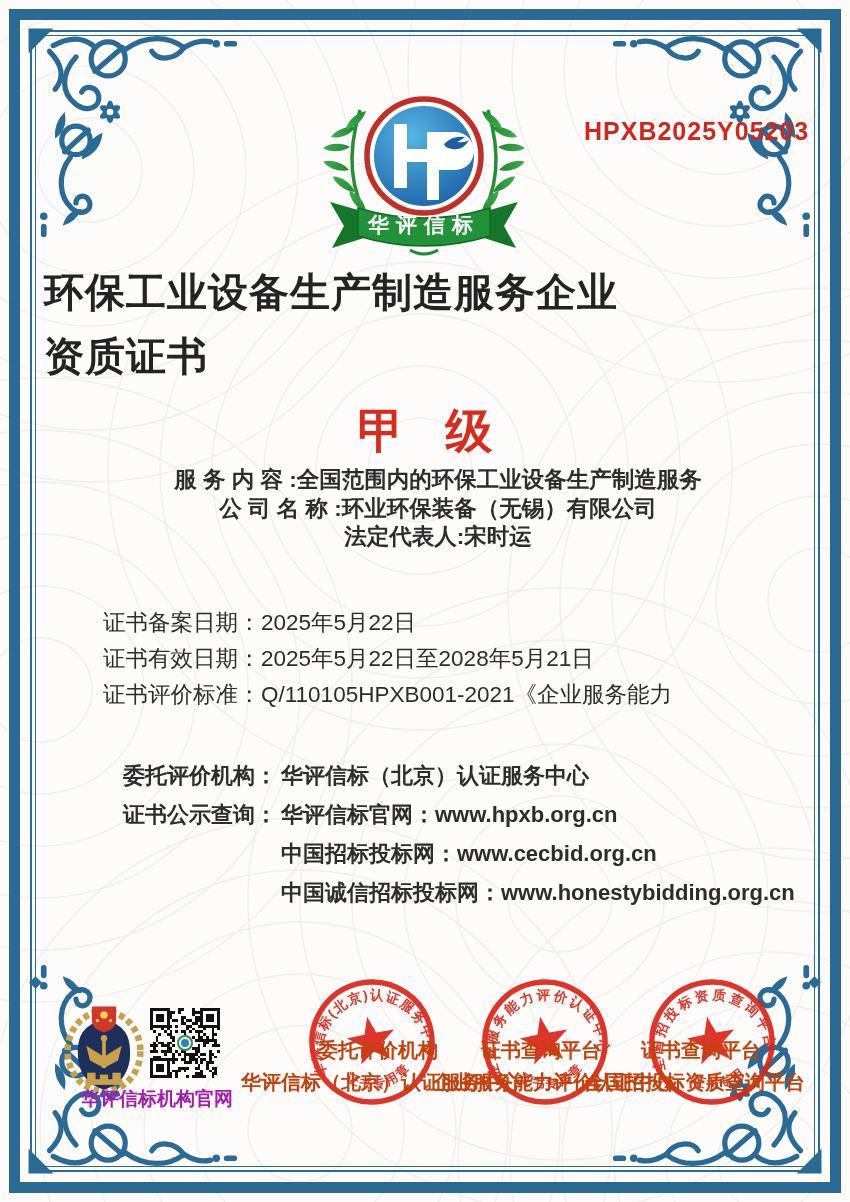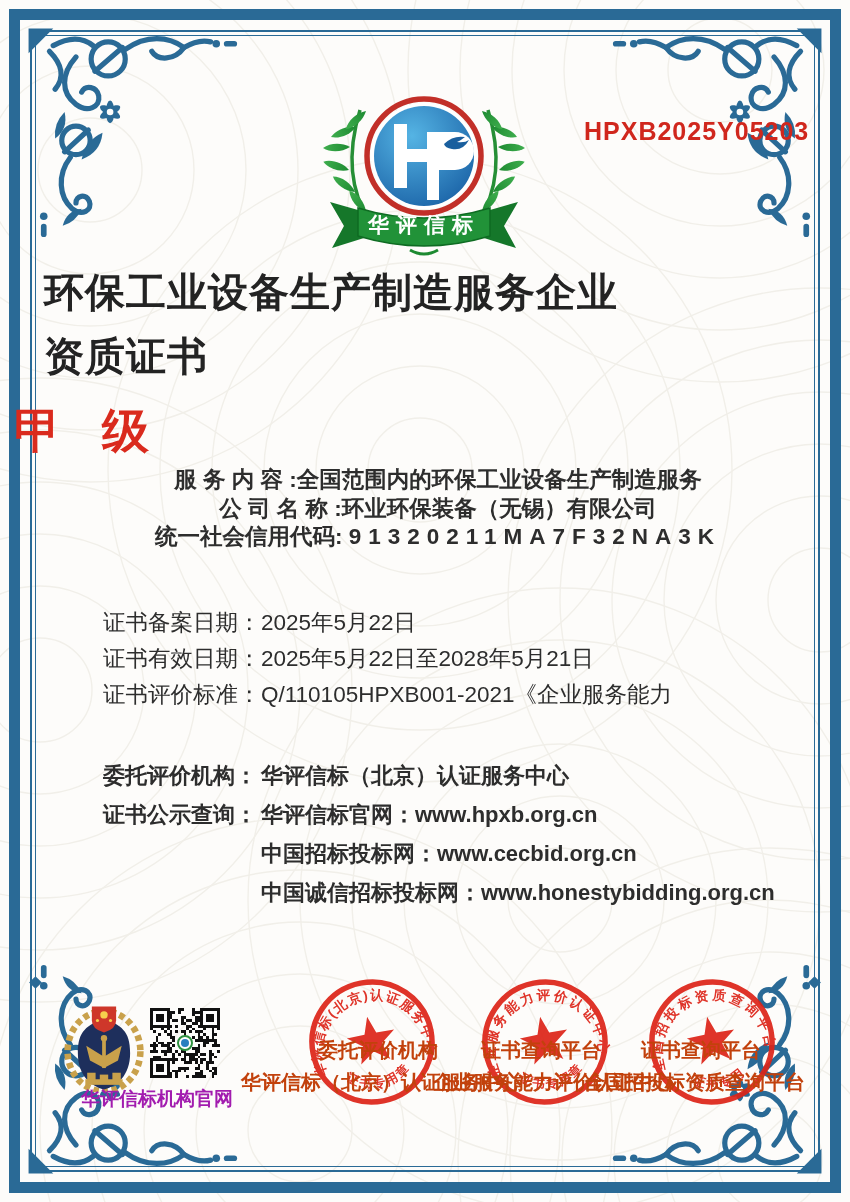--- a/index.html
+++ b/index.html
@@ -34,38 +34,38 @@
   
   .logo{position:absolute;left:314px;top:80px;width:220px;height:178px;z-index:3;}
   .copy-block{position:absolute;left:584px;top:110px;z-index:3;}
   .copy-label{font-size:40px;font-weight:500;color:#1c1c1c;letter-spacing:2px;}
   .certno-label{margin-top:26px;font-size:23px;font-weight:800;color:#151515;}
   .certno-value{margin-top:7px;font-size:25px;font-weight:800;color:var(--red);letter-spacing:1px;}
 
   
   .title{position:absolute;left:0;right:0;top:260px;text-align:left;z-index:3;
          font-size:40px;line-height:64px;font-weight:800;color:#232323;letter-spacing:1px;margin-left:44px;}
-  .grade{position:absolute;left:14px;right:0;top:400px;text-align:left;z-index:3;
+  .grade{position:absolute;left:14px;right:0;top:400px;text-align:center;z-index:3;
          font-size:47px;font-weight:800;color:#da2a1d;letter-spacing:14px;}
 
   
   .info{position:absolute;left:103px;top:466px;width:670px;z-index:3;
         font-size:22.5px;line-height:28.5px;font-weight:700;color:var(--ink);text-align:center;}
   .info .code{letter-spacing:7px;}
 
   .details{position:absolute;left:103px;top:610px;width:680px;z-index:3;
            font-size:22.5px;font-weight:400;color:var(--ink);}
   .drow{display:flex;margin-bottom:11px;line-height:25px;}
   .drow .lbl{flex:none;min-width:158px;}
   .drow .val .v2{display:block;margin-top:9px;}
 
   .query{position:absolute;left:103px;top:764px;width:700px;z-index:3;
          font-size:22px;font-weight:700;color:var(--ink);}
   .qrow{display:flex;margin-bottom:15px;line-height:24px;}
-  .qrow .lbl{flex:none;min-width:158px;}
+  .qrow .lbl{flex:none;min-width:158px;margin-left:20px;}
 
   
   .emblem{position:absolute;left:62px;top:999px;width:84px;height:93px;z-index:3;}
   .qr{position:absolute;left:150px;top:1008px;width:70px;height:70px;z-index:3;}
   .qr svg{width:100%;height:100%;display:block;}
   .qr-logo{position:absolute;left:50%;top:50%;width:16px;height:16px;transform:translate(-50%,-50%);
            background:#fff;border:2px solid #2f9140;border-radius:50%;display:flex;align-items:center;justify-content:center;}
   .qr-logo i{display:block;width:8px;height:8px;border-radius:50%;background:#2a7fc0;}
   .qr-caption{position:absolute;left:62px;top:1086px;width:190px;text-align:center;z-index:3;
               font-size:19px;font-weight:800;color:#a21caf;}
@@ -269,21 +269,21 @@
 
   <div class="title">
     <div>环保工业设备生产制造服务企业</div>
     <div>资质证书</div>
   </div>
   <div class="grade">甲 级</div>
 
   <div class="info">
     <div>服 务 内 容 :全国范围内的环保工业设备生产制造服务</div>
     <div>公 司 名 称 :环业环保装备（无锡）有限公司</div>
-    <div><span>统一社会信用代码: </span><span class="code">91320211MA7F32NA3K</span></div>
+    <div>法定代表人:宋时运</div>
   </div>
 
   <div class="details">
     <div class="drow">
       <span class="lbl">证书备案日期：</span>
       <span class="val">2025年5月22日</span>
     </div>
     <div class="drow">
       <span class="lbl">证书有效日期：</span>
       <span class="val">2025年5月22日至2028年5月21日</span>

